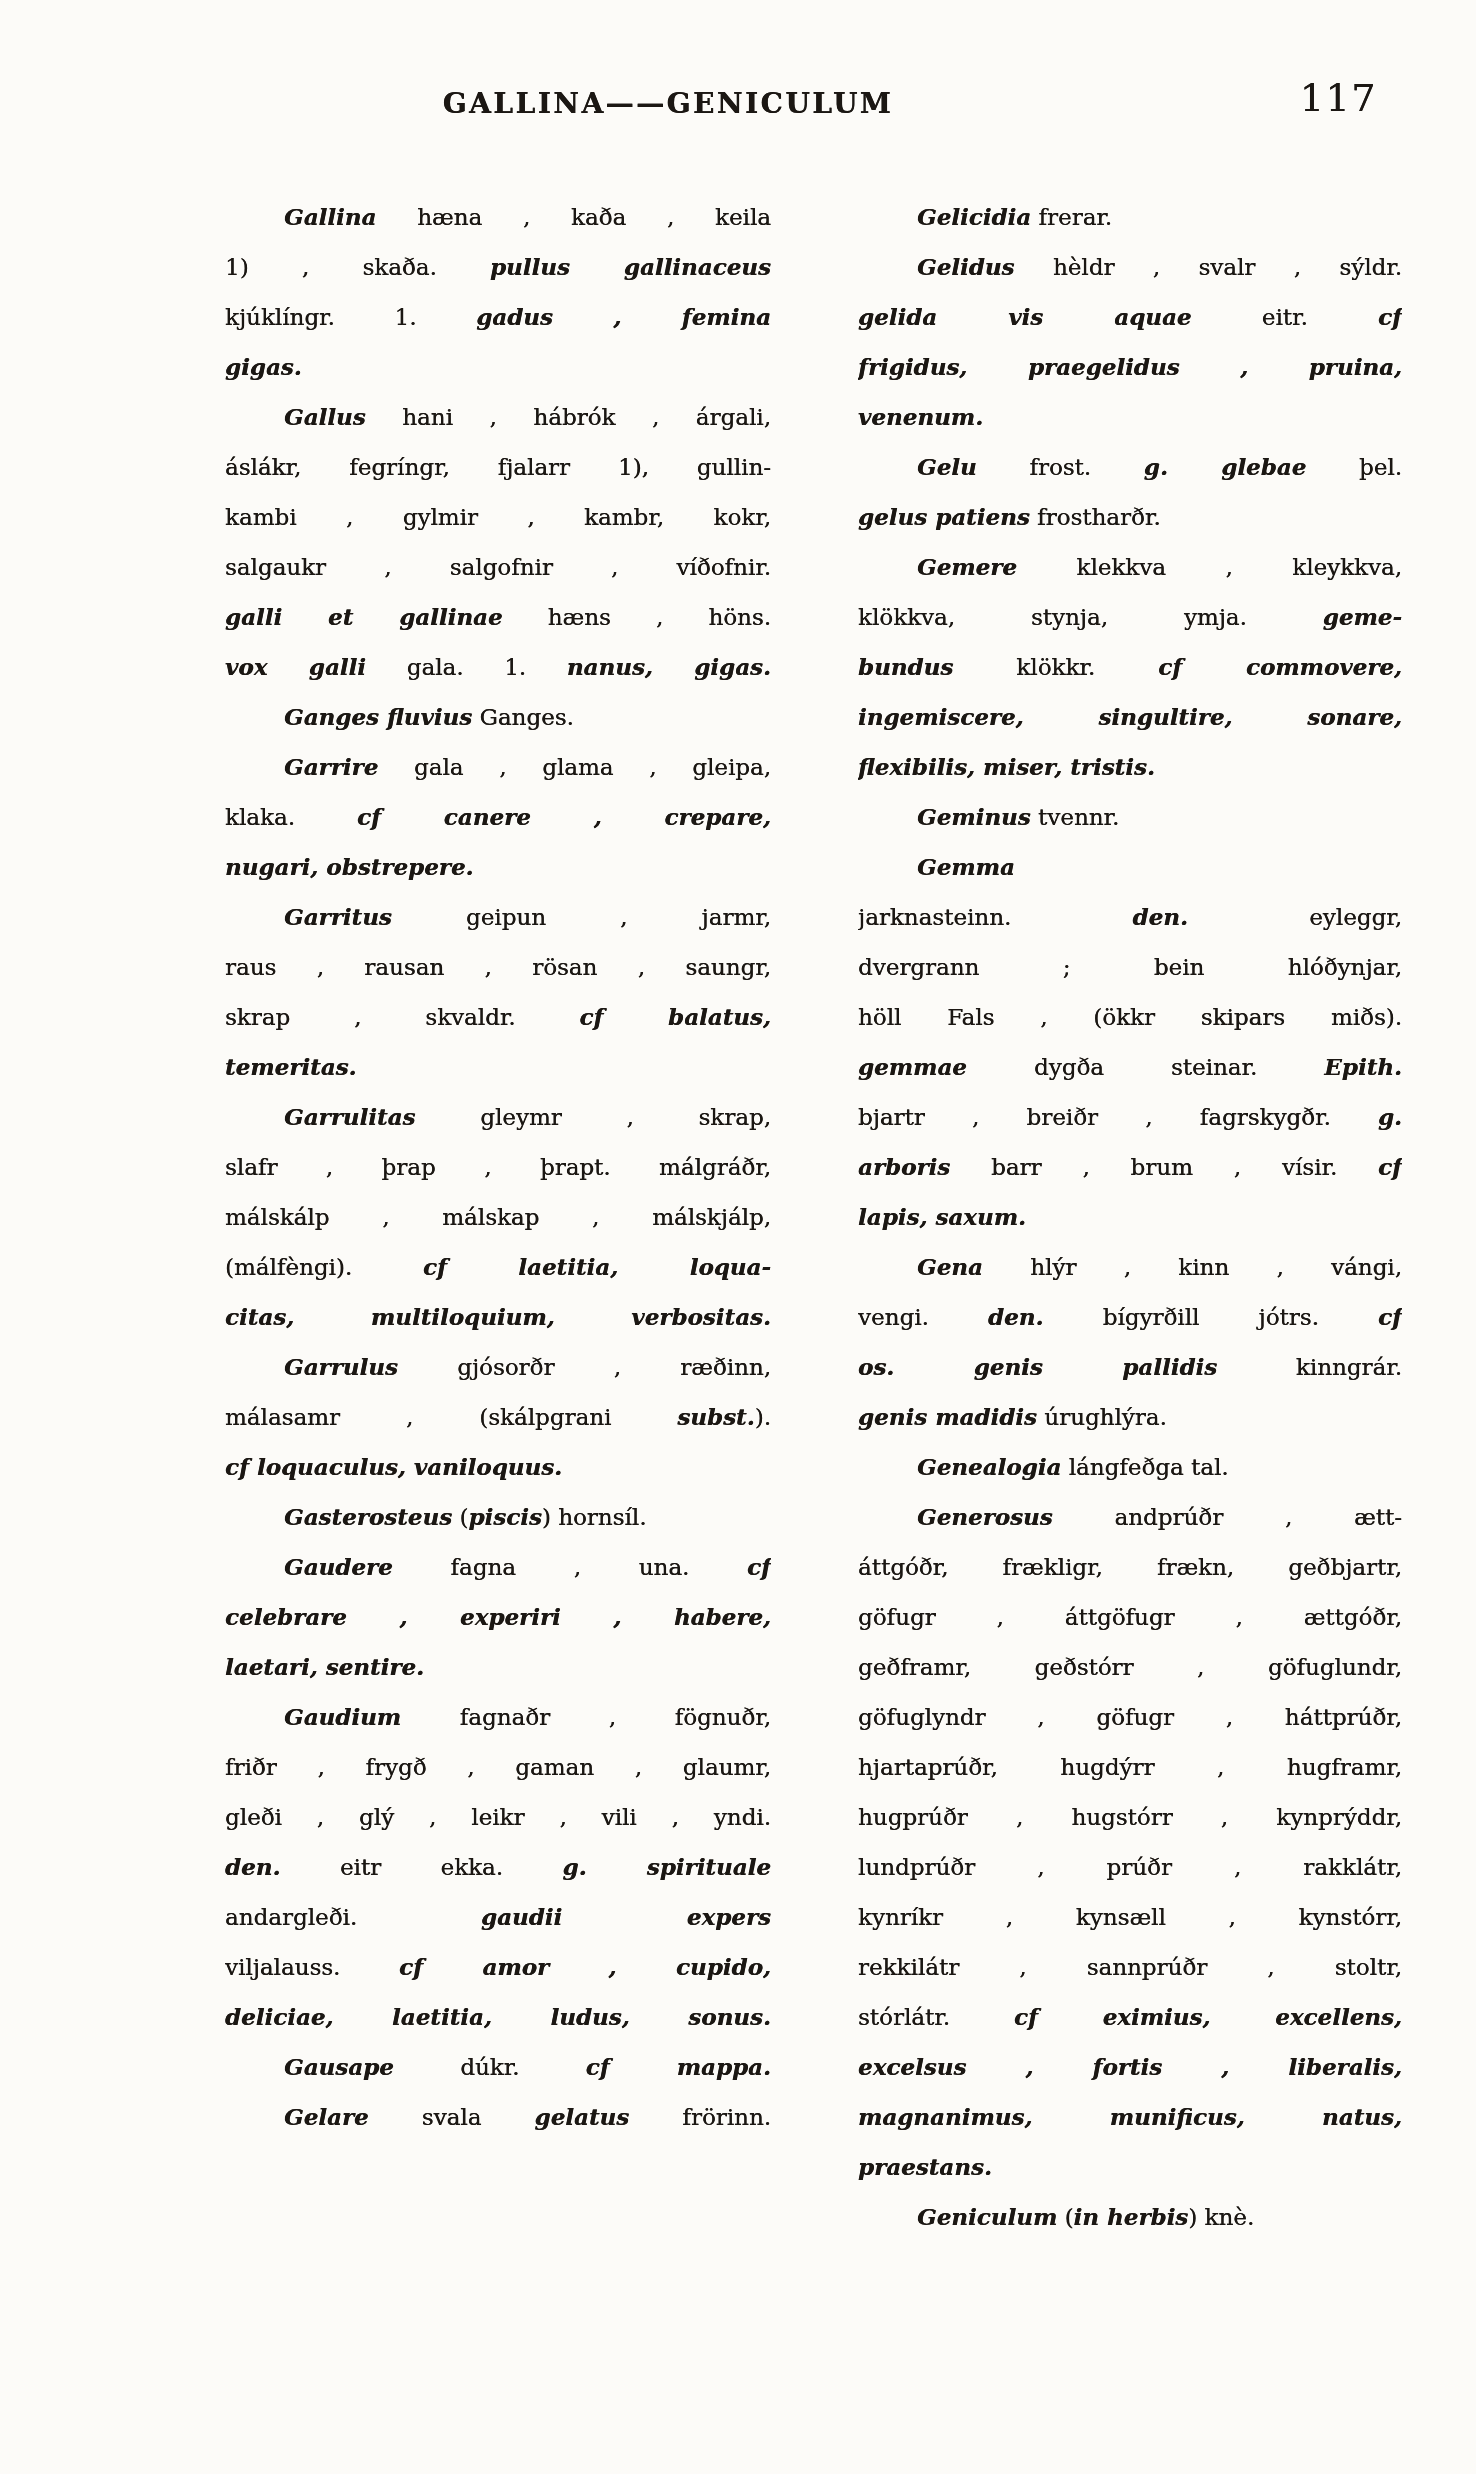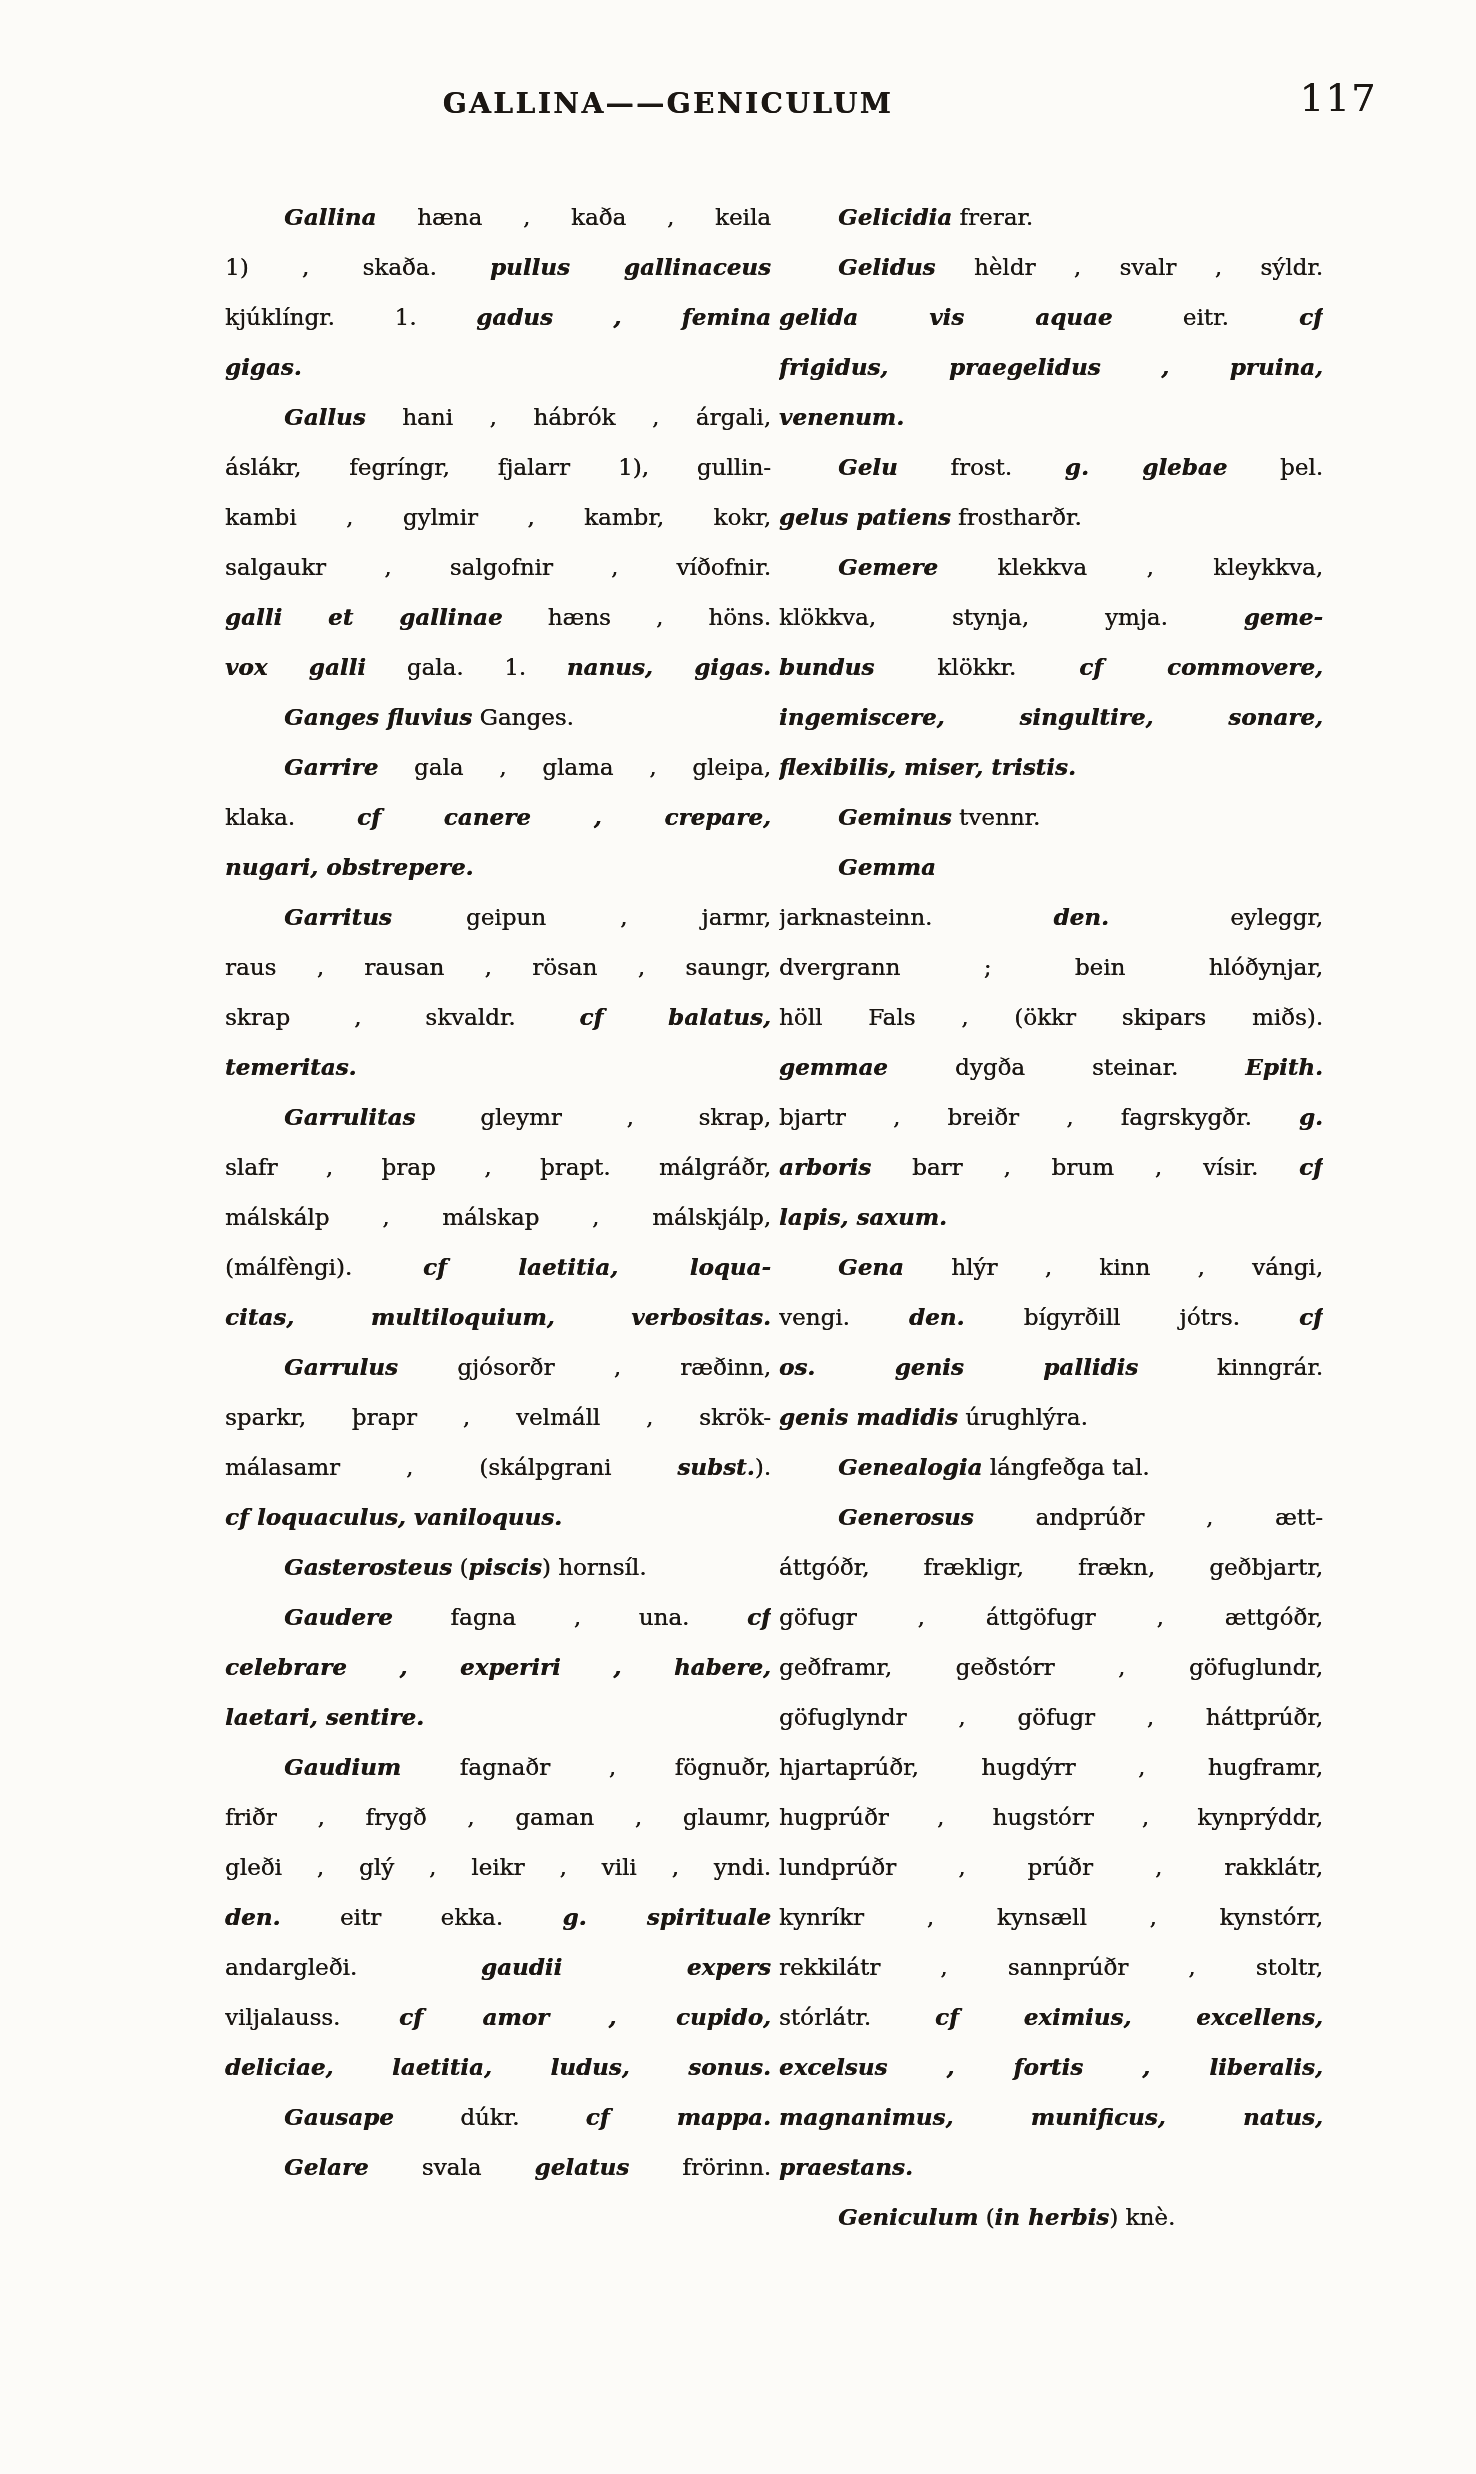--- a/index.html
+++ b/index.html
@@ -37,21 +37,21 @@
     text-shadow: 0.3px 0 0 currentColor;
   }
   .column {
     position: absolute;
     top: 192px;
     font-size: 23px;
     line-height: 50px;
     text-shadow: 0.3px 0 0 currentColor;
   }
   .column-left  { left: 225px;  width: 546px; }
-  .column-right { left: 779px; width: 544px; }
+  .column-right { left: 858px; width: 544px; }
   .line {
     height: 50px;
     overflow: hidden;
     text-align: left;
     white-space: normal;
   }
   .line.just {
     text-align: justify;
     text-align-last: justify;
     text-justify: inter-word;
@@ -93,21 +93,20 @@
       <div class="line ind just"><span class="lat">Garritus</span><span class="rom"> geipun , jarmr,</span></div>
       <div class="line just"><span class="rom">raus , rausan , rösan , saungr,</span></div>
       <div class="line just"><span class="rom">skrap , skvaldr. </span><span class="lat">cf balatus,</span></div>
       <div class="line"><span class="lat">temeritas.</span></div>
       <div class="line ind just"><span class="lat">Garrulitas</span><span class="rom"> gleymr , skrap,</span></div>
       <div class="line just"><span class="rom">slafr , þrap , þrapt. málgráðr,</span></div>
       <div class="line just"><span class="rom">málskálp , málskap , málskjálp,</span></div>
       <div class="line just"><span class="rom">(málfèngi). </span><span class="lat">cf laetitia, loqua-</span></div>
       <div class="line just"><span class="lat">citas, multiloquium, verbositas.</span></div>
       <div class="line ind just"><span class="lat">Garrulus</span><span class="rom"> gjósorðr , ræðinn,</span></div>
-      <div class="line just"><span class="rom">sparkr, þrapr , velmáll , skrök-</span></div>
       <div class="line just"><span class="rom">málasamr , (skálpgrani </span><span class="lat">subst.</span><span class="rom">).</span></div>
       <div class="line"><span class="lat">cf loquaculus, vaniloquus.</span></div>
       <div class="line ind"><span class="lat">Gasterosteus</span><span class="rom"> (</span><span class="lat">piscis</span><span class="rom">) hornsíl.</span></div>
       <div class="line ind just"><span class="lat">Gaudere</span><span class="rom"> fagna , una. </span><span class="lat">cf</span></div>
       <div class="line just"><span class="lat">celebrare , experiri , habere,</span></div>
       <div class="line"><span class="lat">laetari, sentire.</span></div>
       <div class="line ind just"><span class="lat">Gaudium</span><span class="rom"> fagnaðr , fögnuðr,</span></div>
       <div class="line just"><span class="rom">friðr , frygð , gaman , glaumr,</span></div>
       <div class="line just"><span class="rom">gleði , glý , leikr , vili , yndi.</span></div>
       <div class="line just"><span class="lat">den.</span><span class="rom"> eitr ekka. </span><span class="lat">g. spirituale</span></div>

